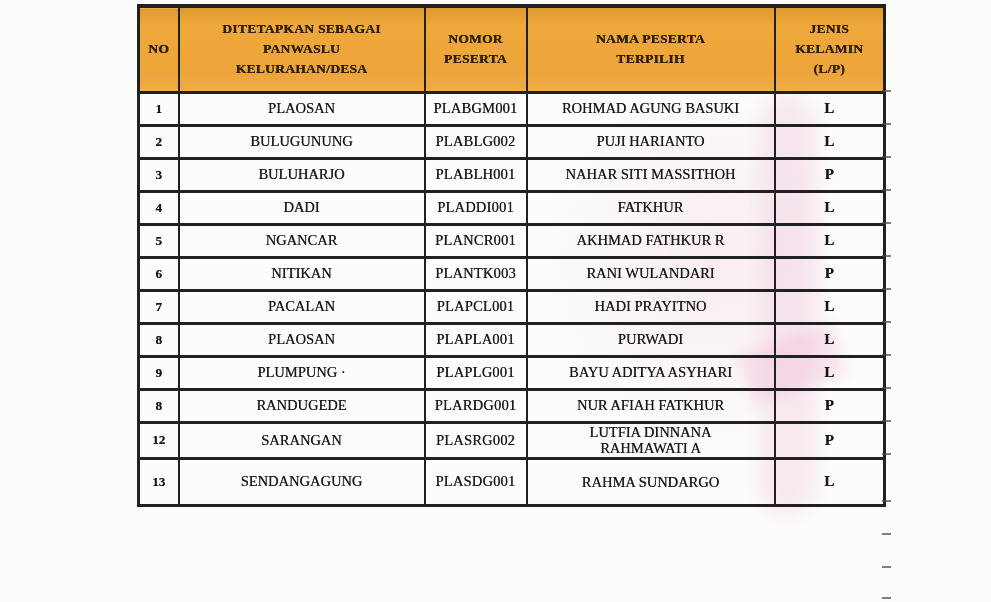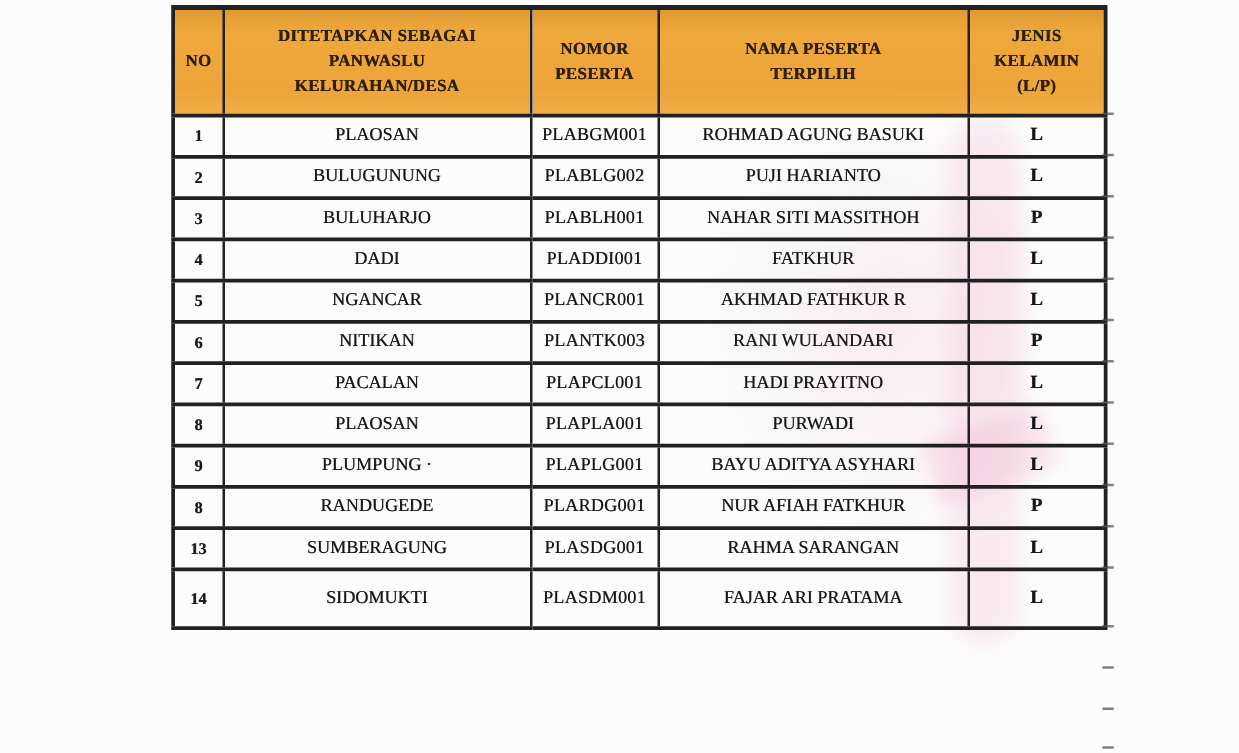--- a/index.html
+++ b/index.html
@@ -199,31 +199,32 @@
             <td class="c-jk">L</td>
           </tr>
           <tr>
             <td class="c-no">8</td>
             <td class="c-kelurahan">RANDUGEDE</td>
             <td class="c-nomor">PLARDG001</td>
             <td class="c-nama">NUR AFIAH FATKHUR</td>
             <td class="c-jk">P</td>
           </tr>
           <tr>
+            <td class="c-no">12</td>
+            <td class="c-kelurahan">SARANGAN</td>
+            <td class="c-nomor">PLASRG002</td>
+            <td class="c-nama">LUTFIA DINNANA
+RAHMAWATI A</td>
+            <td class="c-jk">P</td>
+          </tr>
+          <tr>
             <td class="c-no">13</td>
-            <td class="c-kelurahan">SUMBERAGUNG</td>
+            <td class="c-kelurahan">SENDANGAGUNG</td>
             <td class="c-nomor">PLASDG001</td>
-            <td class="c-nama">RAHMA SARANGAN</td>
-            <td class="c-jk">L</td>
-          </tr>
-          <tr>
-            <td class="c-no">14</td>
-            <td class="c-kelurahan">SIDOMUKTI</td>
-            <td class="c-nomor">PLASDM001</td>
-            <td class="c-nama">FAJAR ARI PRATAMA</td>
+            <td class="c-nama">RAHMA SUNDARGO</td>
             <td class="c-jk">L</td>
           </tr>
         </tbody>
     </table>
     <div class="ticks">
         <div class="tick" style="top: 86px;"></div>
         <div class="tick" style="top: 119px;"></div>
         <div class="tick" style="top: 152px;"></div>
         <div class="tick" style="top: 185px;"></div>
         <div class="tick" style="top: 218px;"></div>

